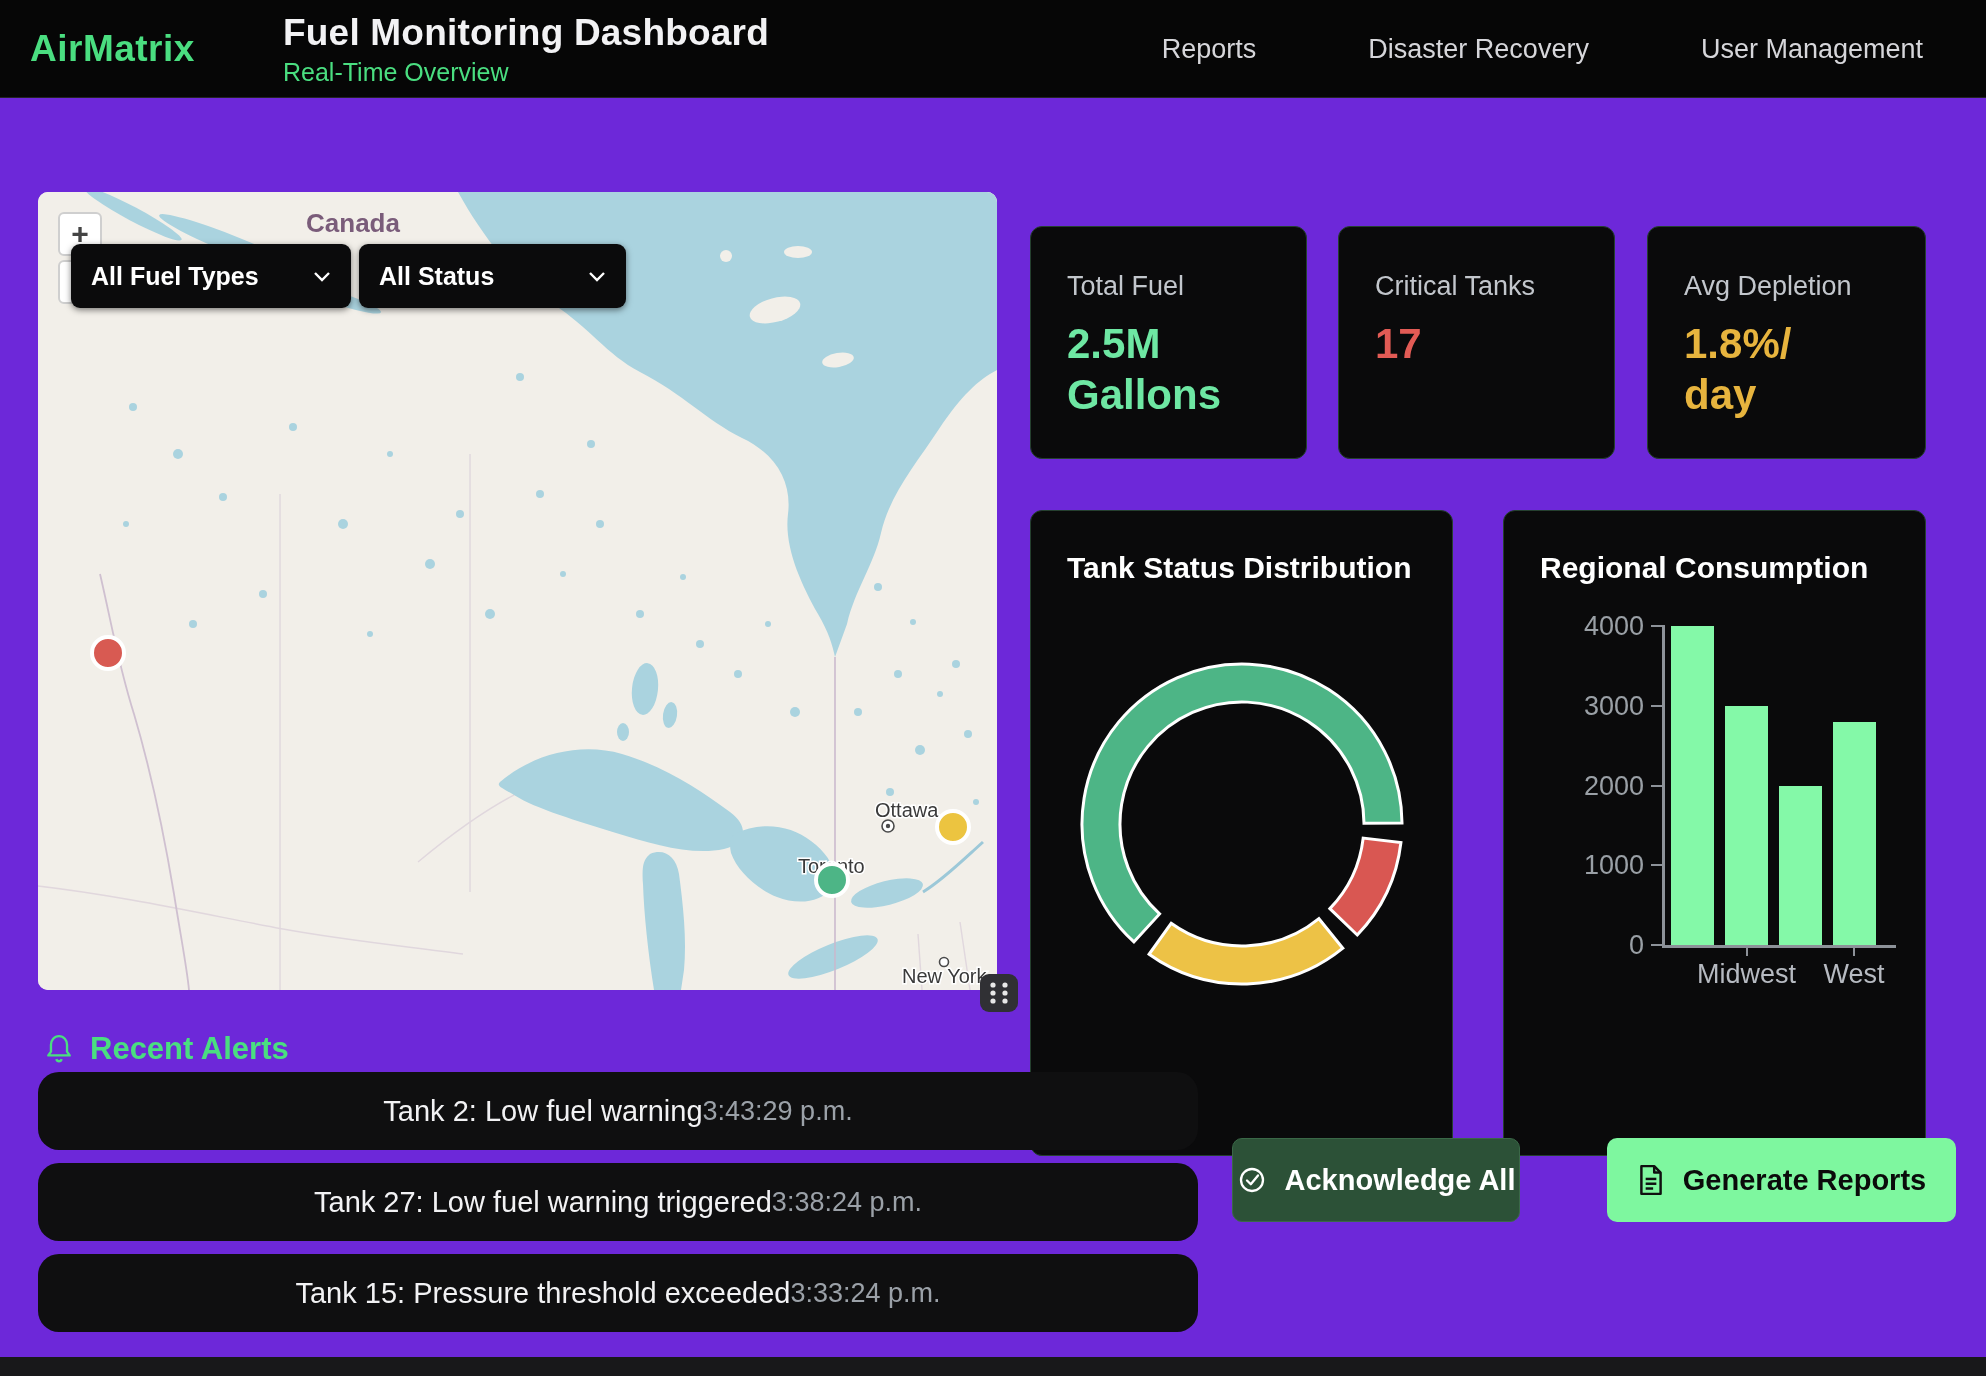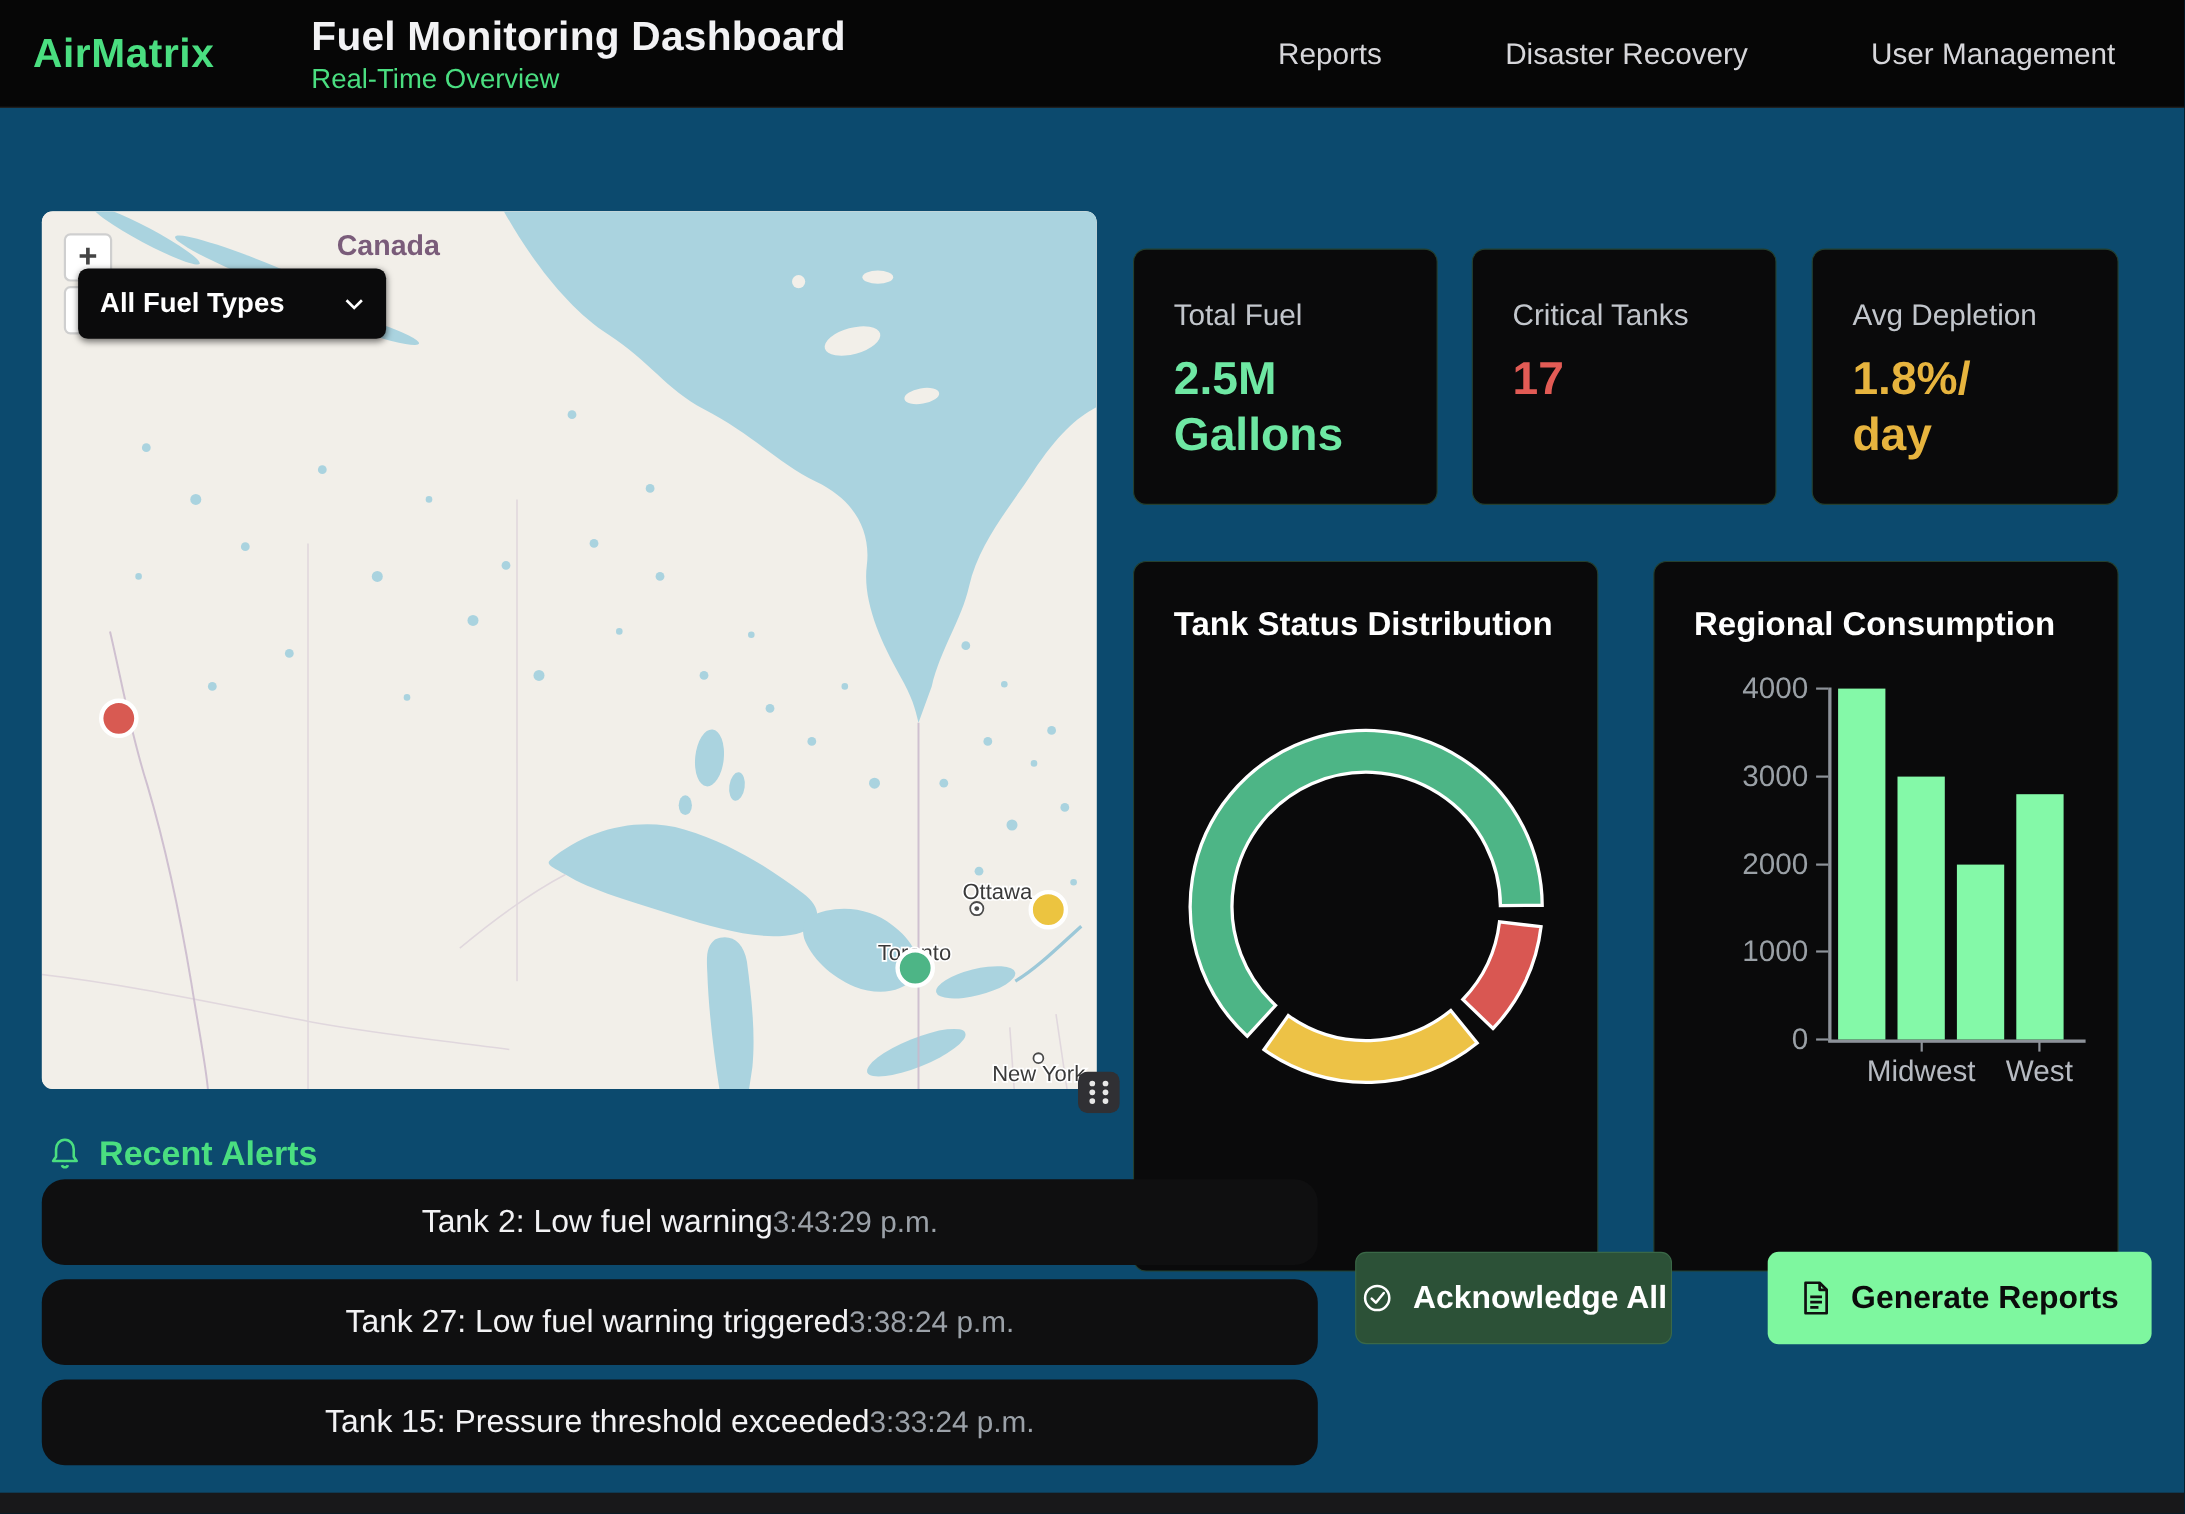--- a/index.html
+++ b/index.html
@@ -1,19 +1,19 @@
 <!DOCTYPE html>
 <html><head>
 <meta charset="utf-8">
 <style>
   * { box-sizing: border-box; margin: 0; padding: 0; }
   html,body { background:#000; }
   body { width:1986px; height:1376px; overflow:hidden;
          font-family:"Liberation Sans", sans-serif; }
-  #app { position:relative; width:1986px; height:1376px; background:#0c4a6e; }
+  #app { position:relative; width:1986px; height:1376px; background:#6d28d9; }
 
   
   .header { position:absolute; left:0; top:0; width:1986px; height:98px;
             background:#060606; border-bottom:1px solid #242424; }
   .logo { position:absolute; left:30px; top:50%; transform:translateY(-50%);
           font-size:37px; font-weight:bold; color:#4ade80; letter-spacing:.5px; }
   .title-block { position:absolute; left:283px; top:12px; }
   .page-title { font-size:37px; font-weight:bold; color:#f2f2f4; letter-spacing:.2px; }
   .page-subtitle { font-size:25px; color:#4ade80; margin-top:4px; }
   .nav { position:absolute; right:63px; top:0; height:98px; display:flex;
@@ -208,20 +208,26 @@
     <div class="zoom-btn zoom-in">+</div>
     <div class="zoom-btn zoom-out">−</div>
 
     <div class="filters">
       <div class="filter-pill">
         <span>All Fuel Types</span>
         <svg width="18" height="11" viewBox="0 0 18 11">
           <polyline points="2,2 9,9 16,2" fill="none" stroke="#fff" stroke-width="2.4"></polyline>
           </svg>
       </div>
+      <div class="filter-pill">
+        <span>All Status</span>
+        <svg width="18" height="11" viewBox="0 0 18 11">
+          <polyline points="2,2 9,9 16,2" fill="none" stroke="#fff" stroke-width="2.4"></polyline>
+          </svg>
+      </div>
     </div>
   </div>
 
   <svg class="grip" viewBox="0 0 38 38">
     <rect x="0" y="0" width="38" height="38" rx="9" fill="#303034"></rect>
     <g fill="#e8e8e8">
       <circle cx="13" cy="11" r="2.6"></circle>
         <circle cx="25" cy="11" r="2.6"></circle>
       <circle cx="13" cy="19" r="2.6"></circle>
         <circle cx="25" cy="19" r="2.6"></circle>

